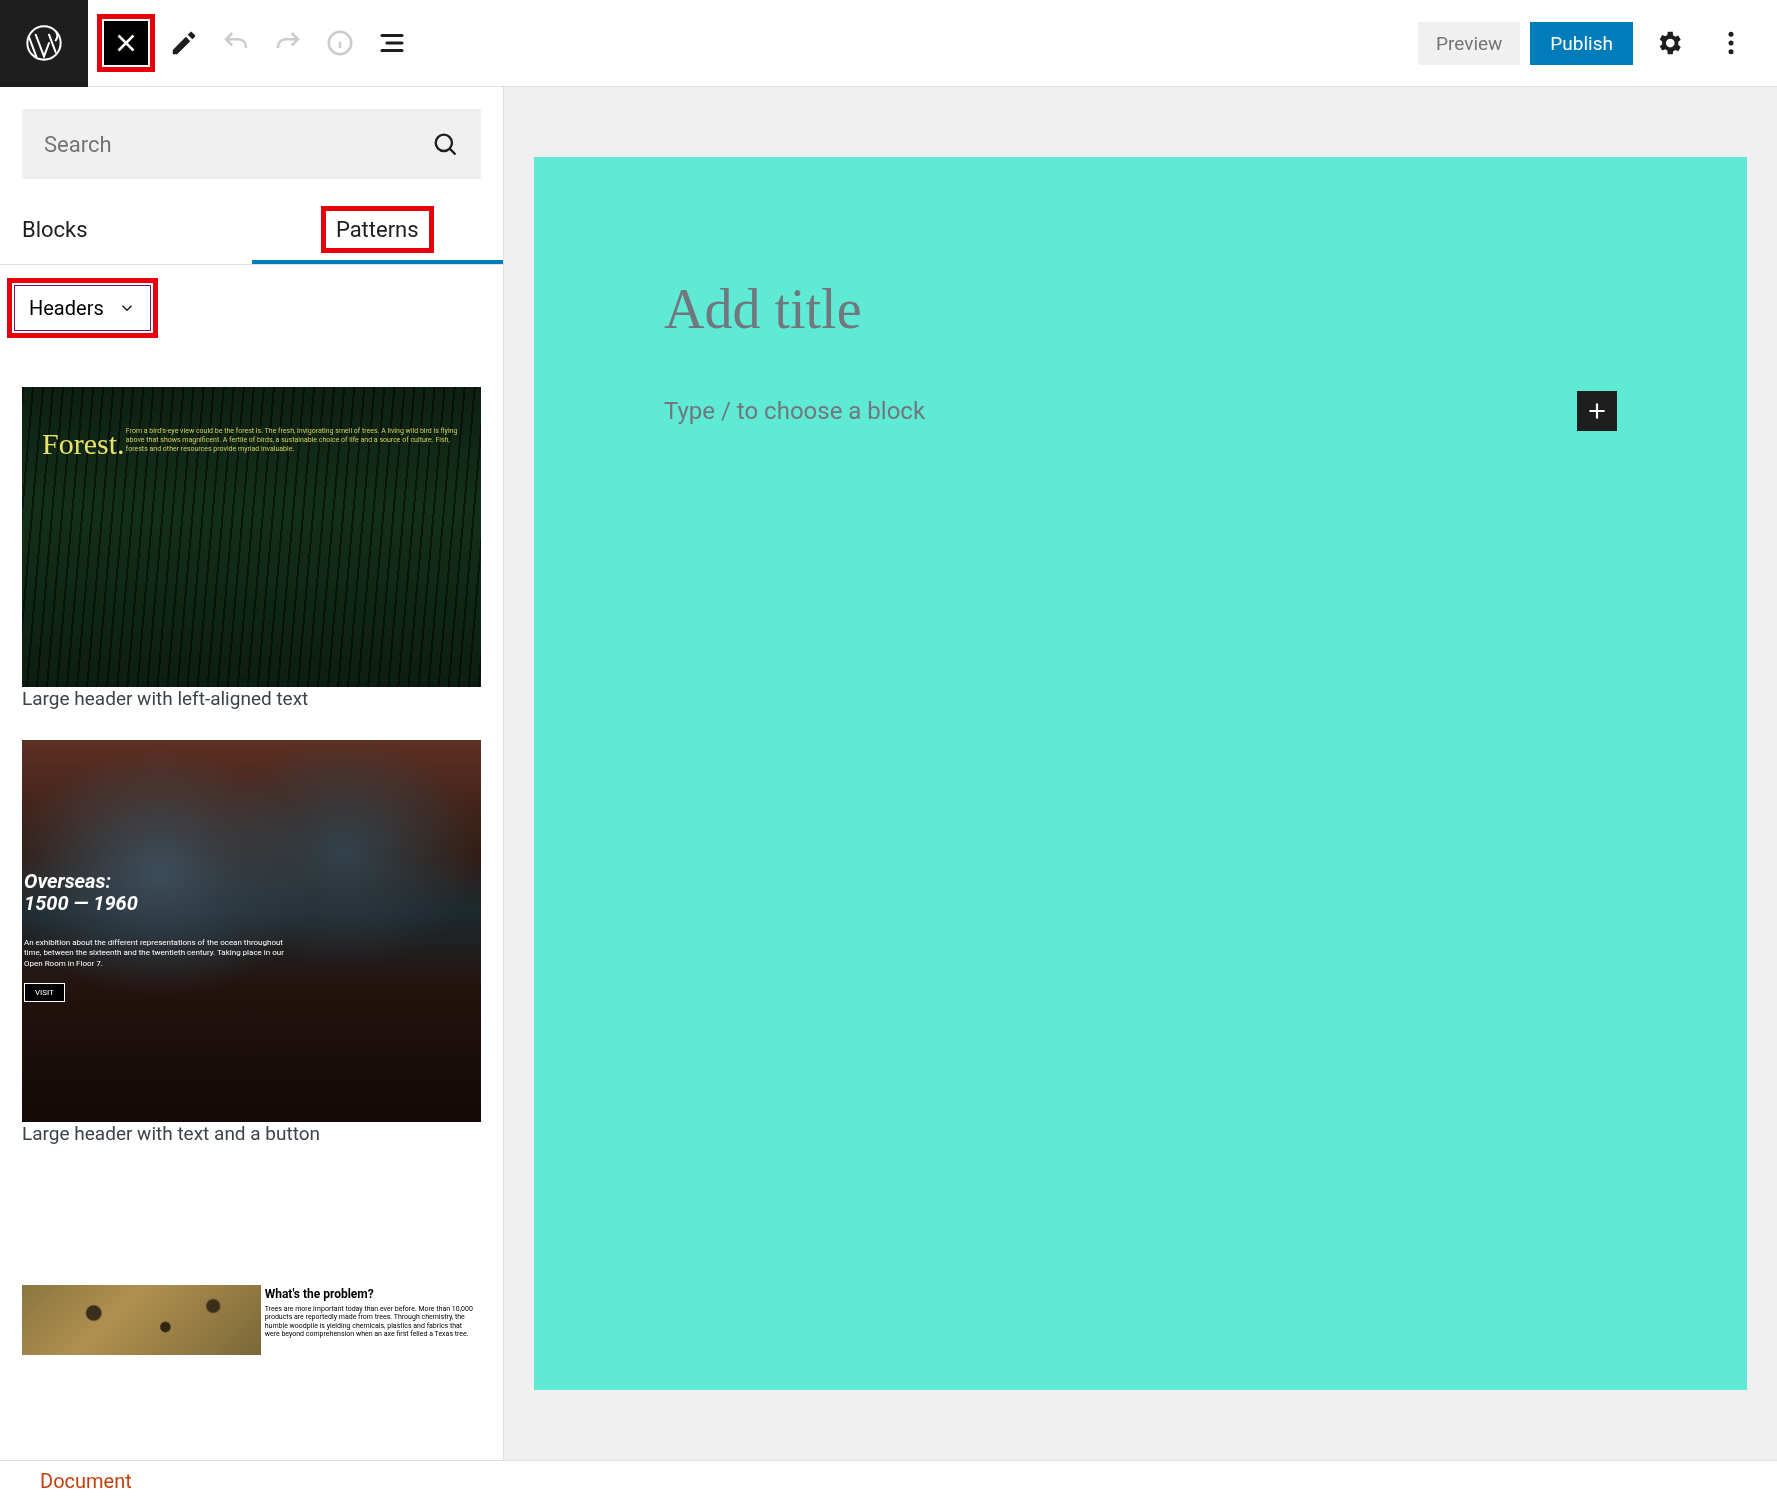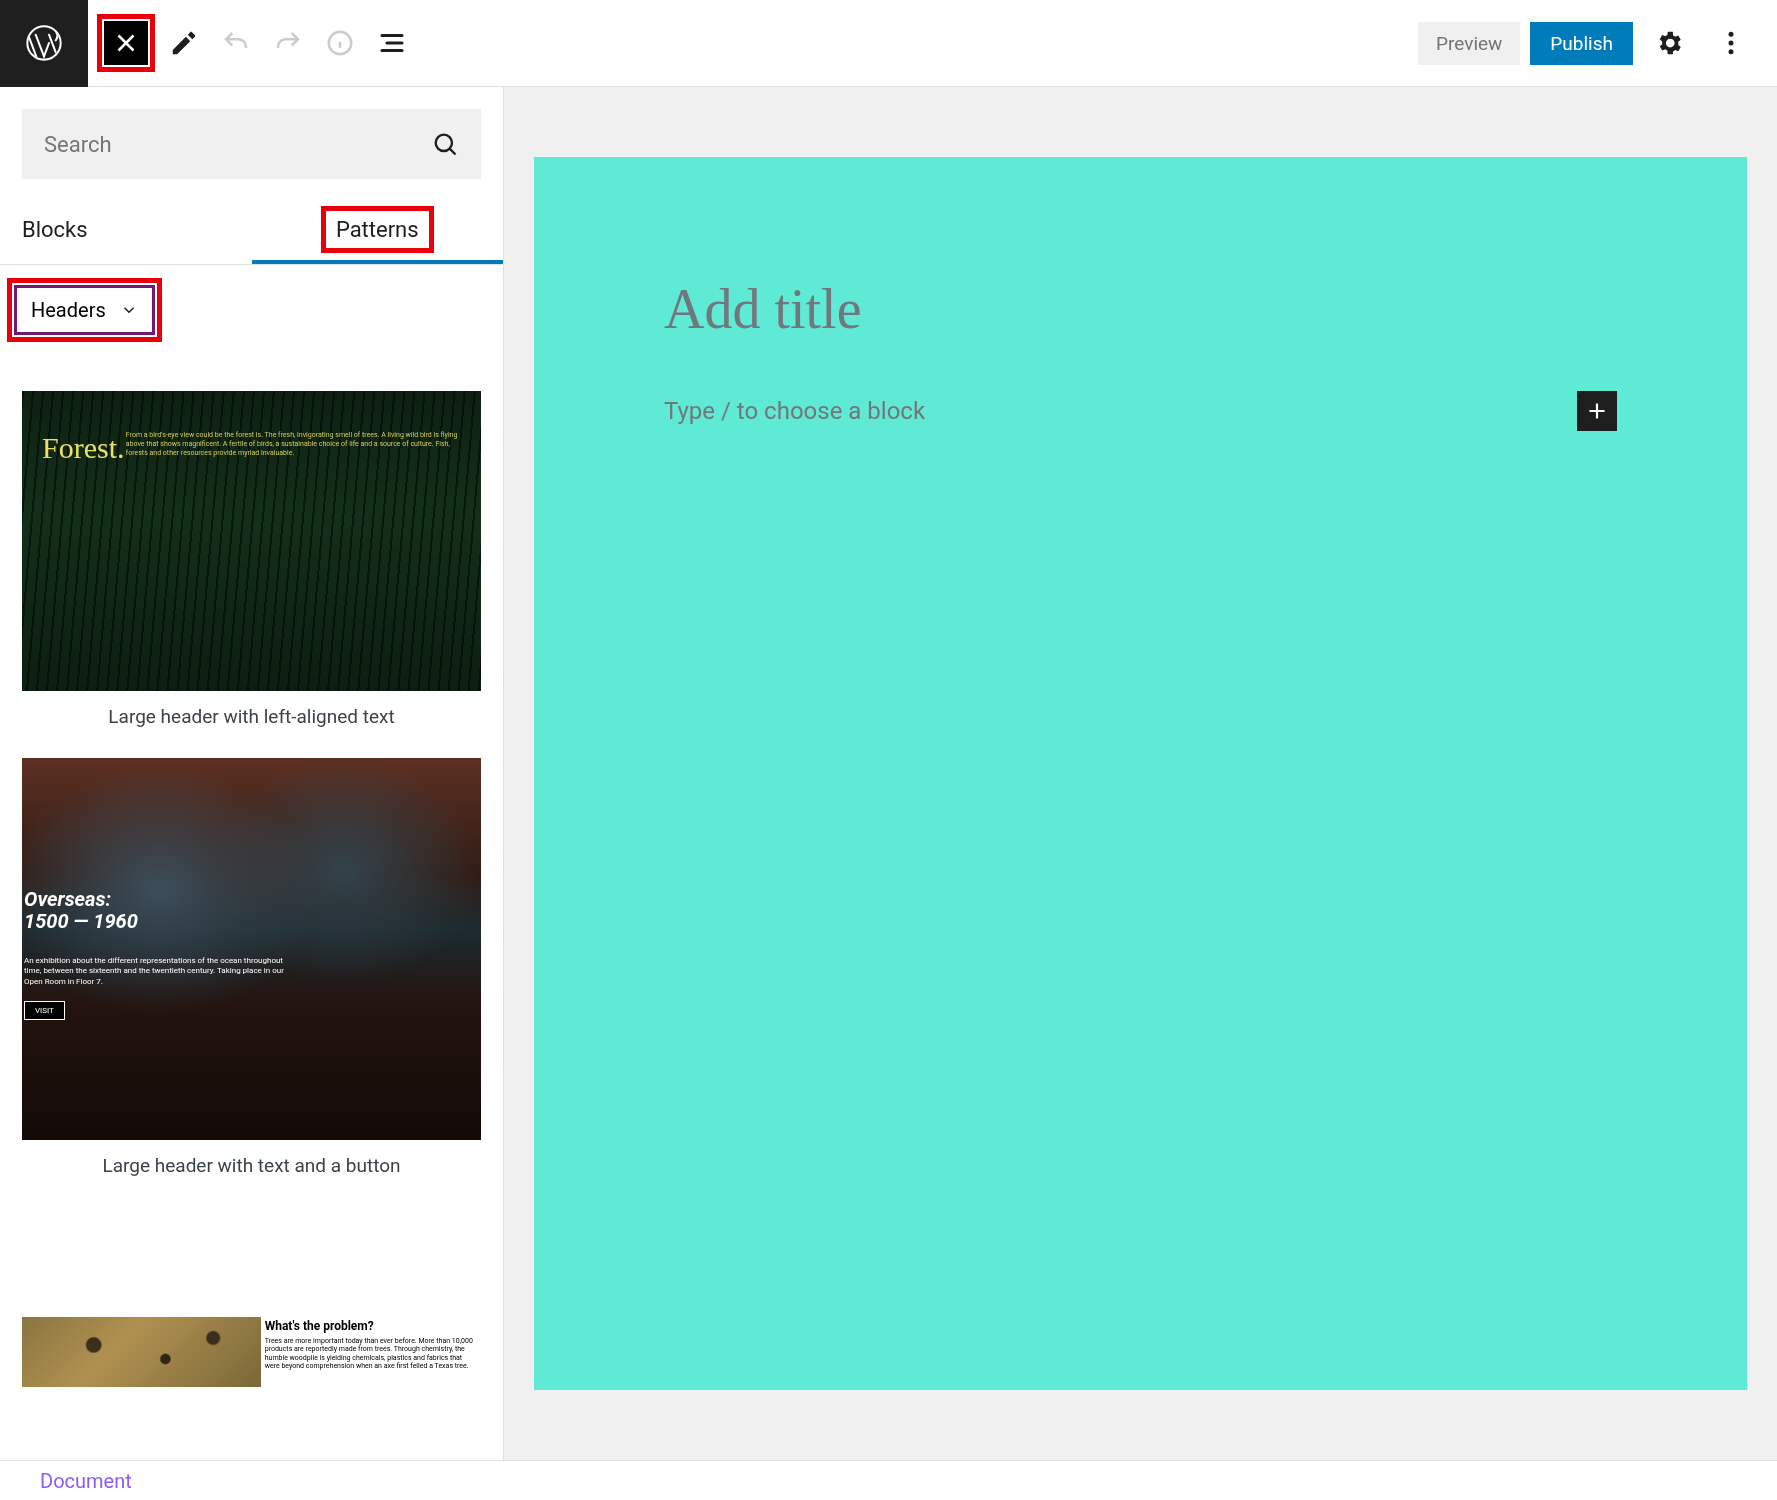--- a/index.html
+++ b/index.html
@@ -26,25 +26,25 @@
 .inserter::-webkit-scrollbar-track { background:#f1f1f1; }
 .search-wrap { padding:22px 22px 0; }
 .search-box { background:#f0f0f0; height:70px; display:flex; align-items:center; padding:0 22px; }
 .search-box input { flex:1; border:none; background:transparent; font-size:22px; outline:none; color:#757575; }
 .search-box input::placeholder { color:#757575; }
 .tabs { display:flex; margin-top:20px; border-bottom:1px solid #e0e0e0; }
 .tab { flex:1; text-align:left; padding:18px 22px 18px; font-size:22px; color:#1e1e1e; cursor:pointer; border-bottom:4px solid transparent; }
 .tab.active { border-bottom-color:#007cba; font-weight:400; }
 .tabs .tab:nth-child(2) { text-align:center; }
 .cat-select-wrap { padding:20px 14px; }
-.cat-select { border:3px solid #701a75; padding:10px 14px; display:inline-flex; align-items:center; gap:14px; font-size:20px; cursor:pointer; }
+.cat-select { border:1px solid #701a75; padding:10px 14px; display:inline-flex; align-items:center; gap:14px; font-size:20px; cursor:pointer; }
 .patterns-list { padding:6px 22px 40px; }
 .pattern-card { margin-top:30px; }
 .pattern-preview { width:100%; position:relative; cursor:pointer; overflow:hidden; }
-.pattern-caption { text-align:center; font-size:19px; color:#3c434a; margin-top:14px; }
+.pattern-caption { font-size:19px; color:#3c434a; }
 
 
 .pv-forest { height:300px; background:linear-gradient(#0b1b0e,#1a3224 30%,#0e2115 70%,#0a1810); padding:40px 20px 10px; color:#e9e26a; display:flex; flex-direction:row; justify-content:space-between; }
 .pv-forest .trees { position:absolute; inset:0; background:
   repeating-linear-gradient(95deg, rgba(0,0,0,.5) 0 2px, transparent 2px 10px),
   linear-gradient(#0d2012,#14301a 40%,#0c1e11);
   }
 .pv-forest h3 { position:relative; font-size:30px; font-weight:400; font-family:Georgia,serif; }
 .pv-forest .blurb { position:relative; font-size:7px; line-height:1.3; max-width:80%; color:#d4cc5e; }
 
@@ -74,21 +74,21 @@
 
 .canvas-area { position:absolute; top:87px; left:504px; right:0; bottom:40px; background:#f0f0f0; padding:70px 30px; overflow:auto; }
 .canvas { background:#5eead4; min-height:100%; padding:120px 130px; }
 .title-ph { font-size:56px; color:#72767d; font-family:Georgia,serif; font-weight:400; }
 .block-row { display:flex; align-items:center; margin-top:50px; }
 .block-ph { flex:1; font-size:24px; color:#72767d; }
 .add-block { width:40px; height:40px; background:#1e1e1e; color:#fff; display:flex; align-items:center; justify-content:center; cursor:pointer; }
 .add-block svg{width:26px;height:26px;}
 
 
-.footer { position:absolute; bottom:0; left:0; right:0; height:40px; border-top:1px solid #e0e0e0; display:flex; align-items:center; padding:0 40px; font-size:20px; color:#8b5cf6; }
+.footer { position:absolute; bottom:0; left:0; right:0; height:40px; border-top:1px solid #e0e0e0; display:flex; align-items:center; padding:0 40px; font-size:20px; color:#c2410c; }
 </style>
 </head>
 <body>
 
 <div class="toolbar">
   <div class="wp-logo">
     <svg viewBox="0 0 24 24" fill="none" stroke="#fff" stroke-width="1.2">
         <circle cx="12" cy="12" r="10"></circle>
         <path d="M3 8.5l4.5 12M7 7l5 13 3-8M15 7l4 10.5M19.5 6c1 1.5.5 3-.5 4.5" stroke-linecap="round"></path>
       </svg>

